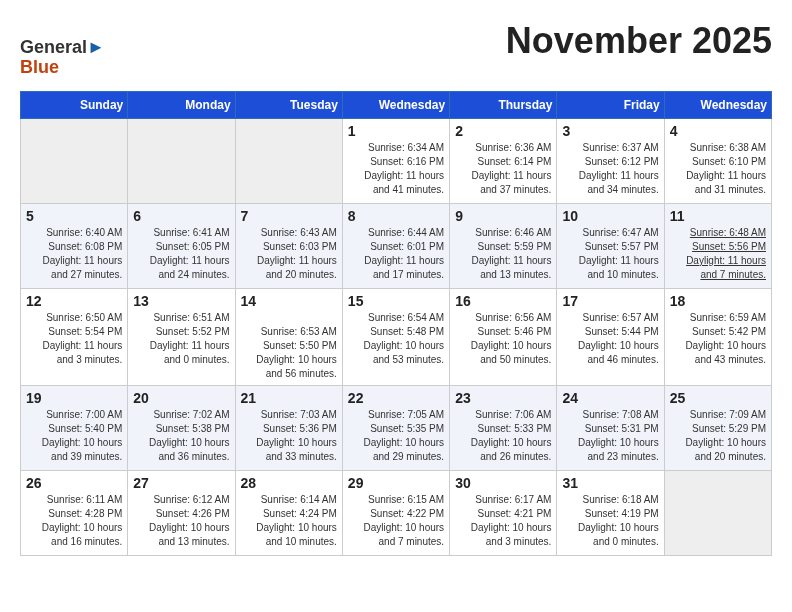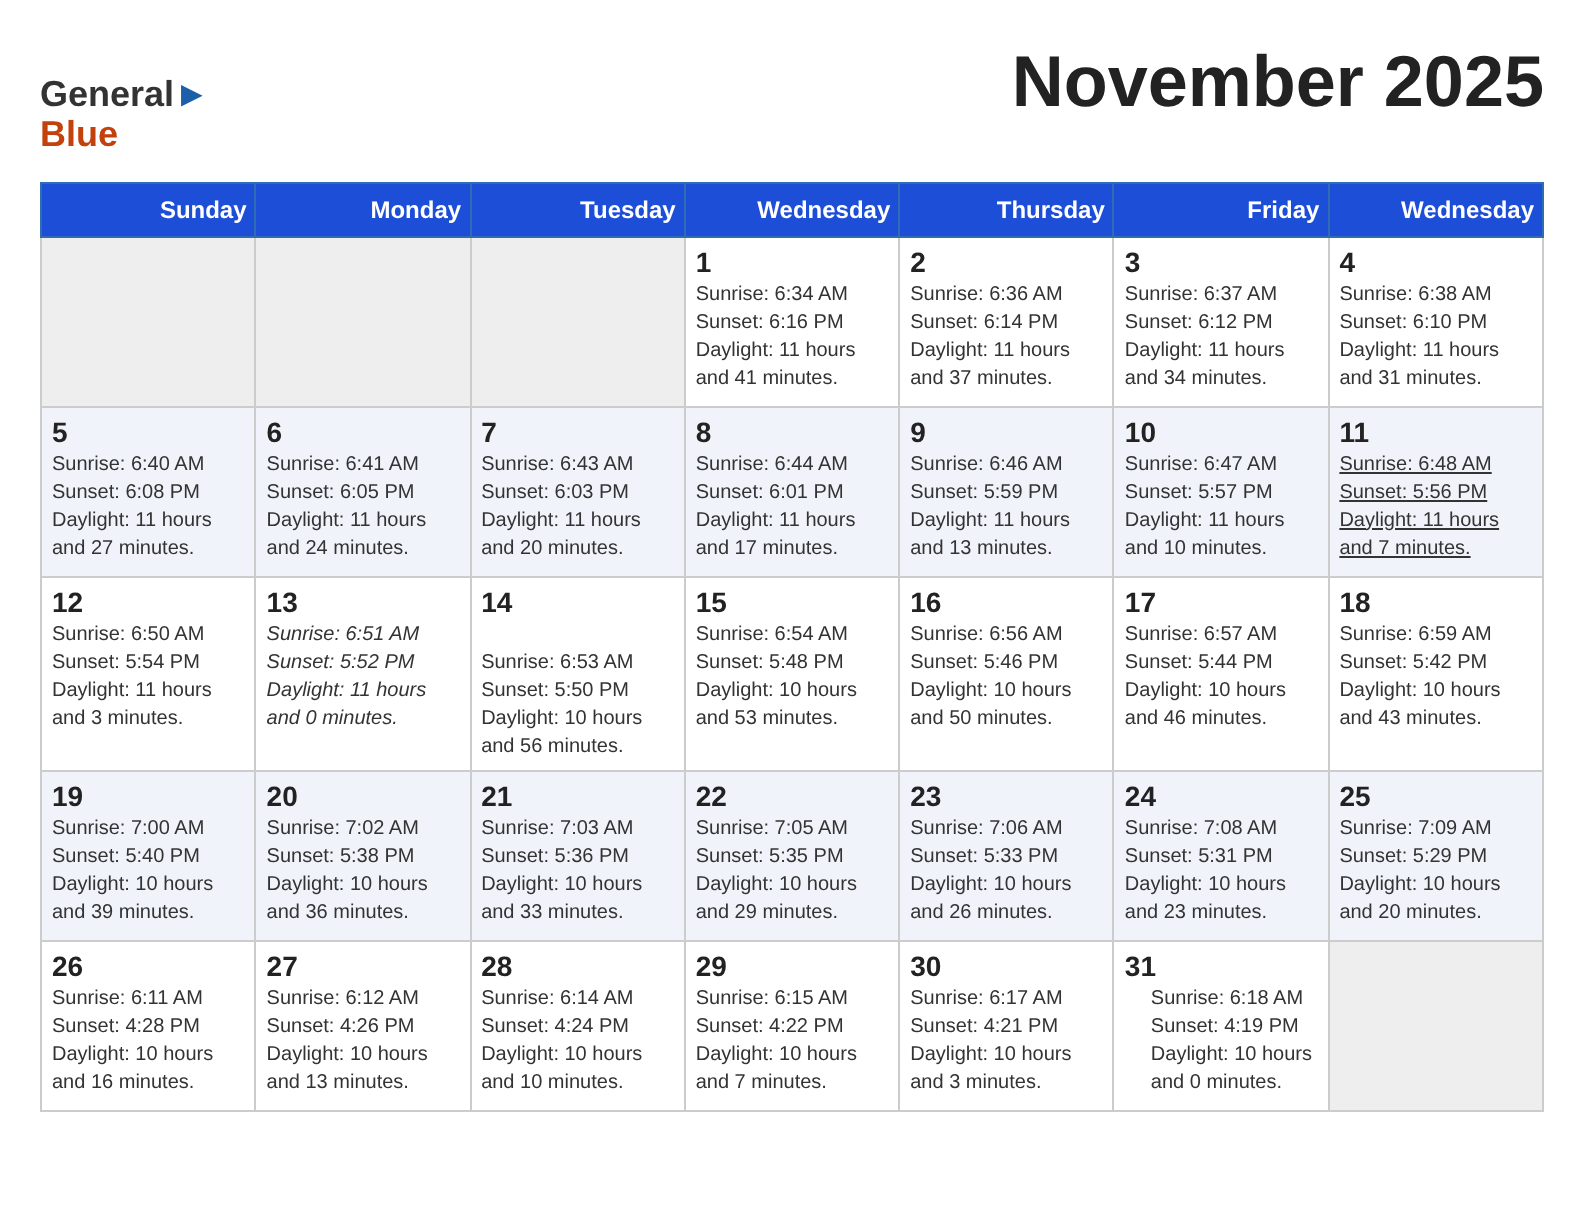--- a/index.html
+++ b/index.html
@@ -70,20 +70,21 @@
       font-size: 14px;
       font-weight: bold;
       color: #222;
       display: block;
       margin-bottom: 2px;
     }
     .day-info {
       font-size: 10px;
       color: #333;
       line-height: 1.4;
+      text-align: right;
     }
     tr:nth-child(odd) td { background-color: #fff; }
     tr:nth-child(even) td { background-color: #f0f4fa; }
     tr:nth-child(odd) td.empty { background-color: #eee; }
     tr:nth-child(even) td.empty { background-color: #e8ecf4; }
   </style>
 </head>
 <body>
 
 <div>
@@ -201,21 +202,21 @@
         <tr>
           <td>
             <span class="day-num">12</span>
             <div class="day-info" style="white-space: pre-line;">Sunrise: 6:50 AM
 Sunset: 5:54 PM
 Daylight: 11 hours
 and 3 minutes.</div>
           </td>
           <td>
             <span class="day-num">13</span>
-            <div class="day-info" style="white-space: pre-line; font-style: italic;">Sunrise: 6:51 AM
+            <div class="day-info" style="white-space: pre-line;">Sunrise: 6:51 AM
 Sunset: 5:52 PM
 Daylight: 11 hours
 and 0 minutes.</div>
           </td>
           <td>
             <span class="day-num">14</span>
             <div class="day-info" style="white-space: pre-line; margin-top: 16px;">Sunrise: 6:53 AM
 Sunset: 5:50 PM
 Daylight: 10 hours
 and 56 minutes.</div>

